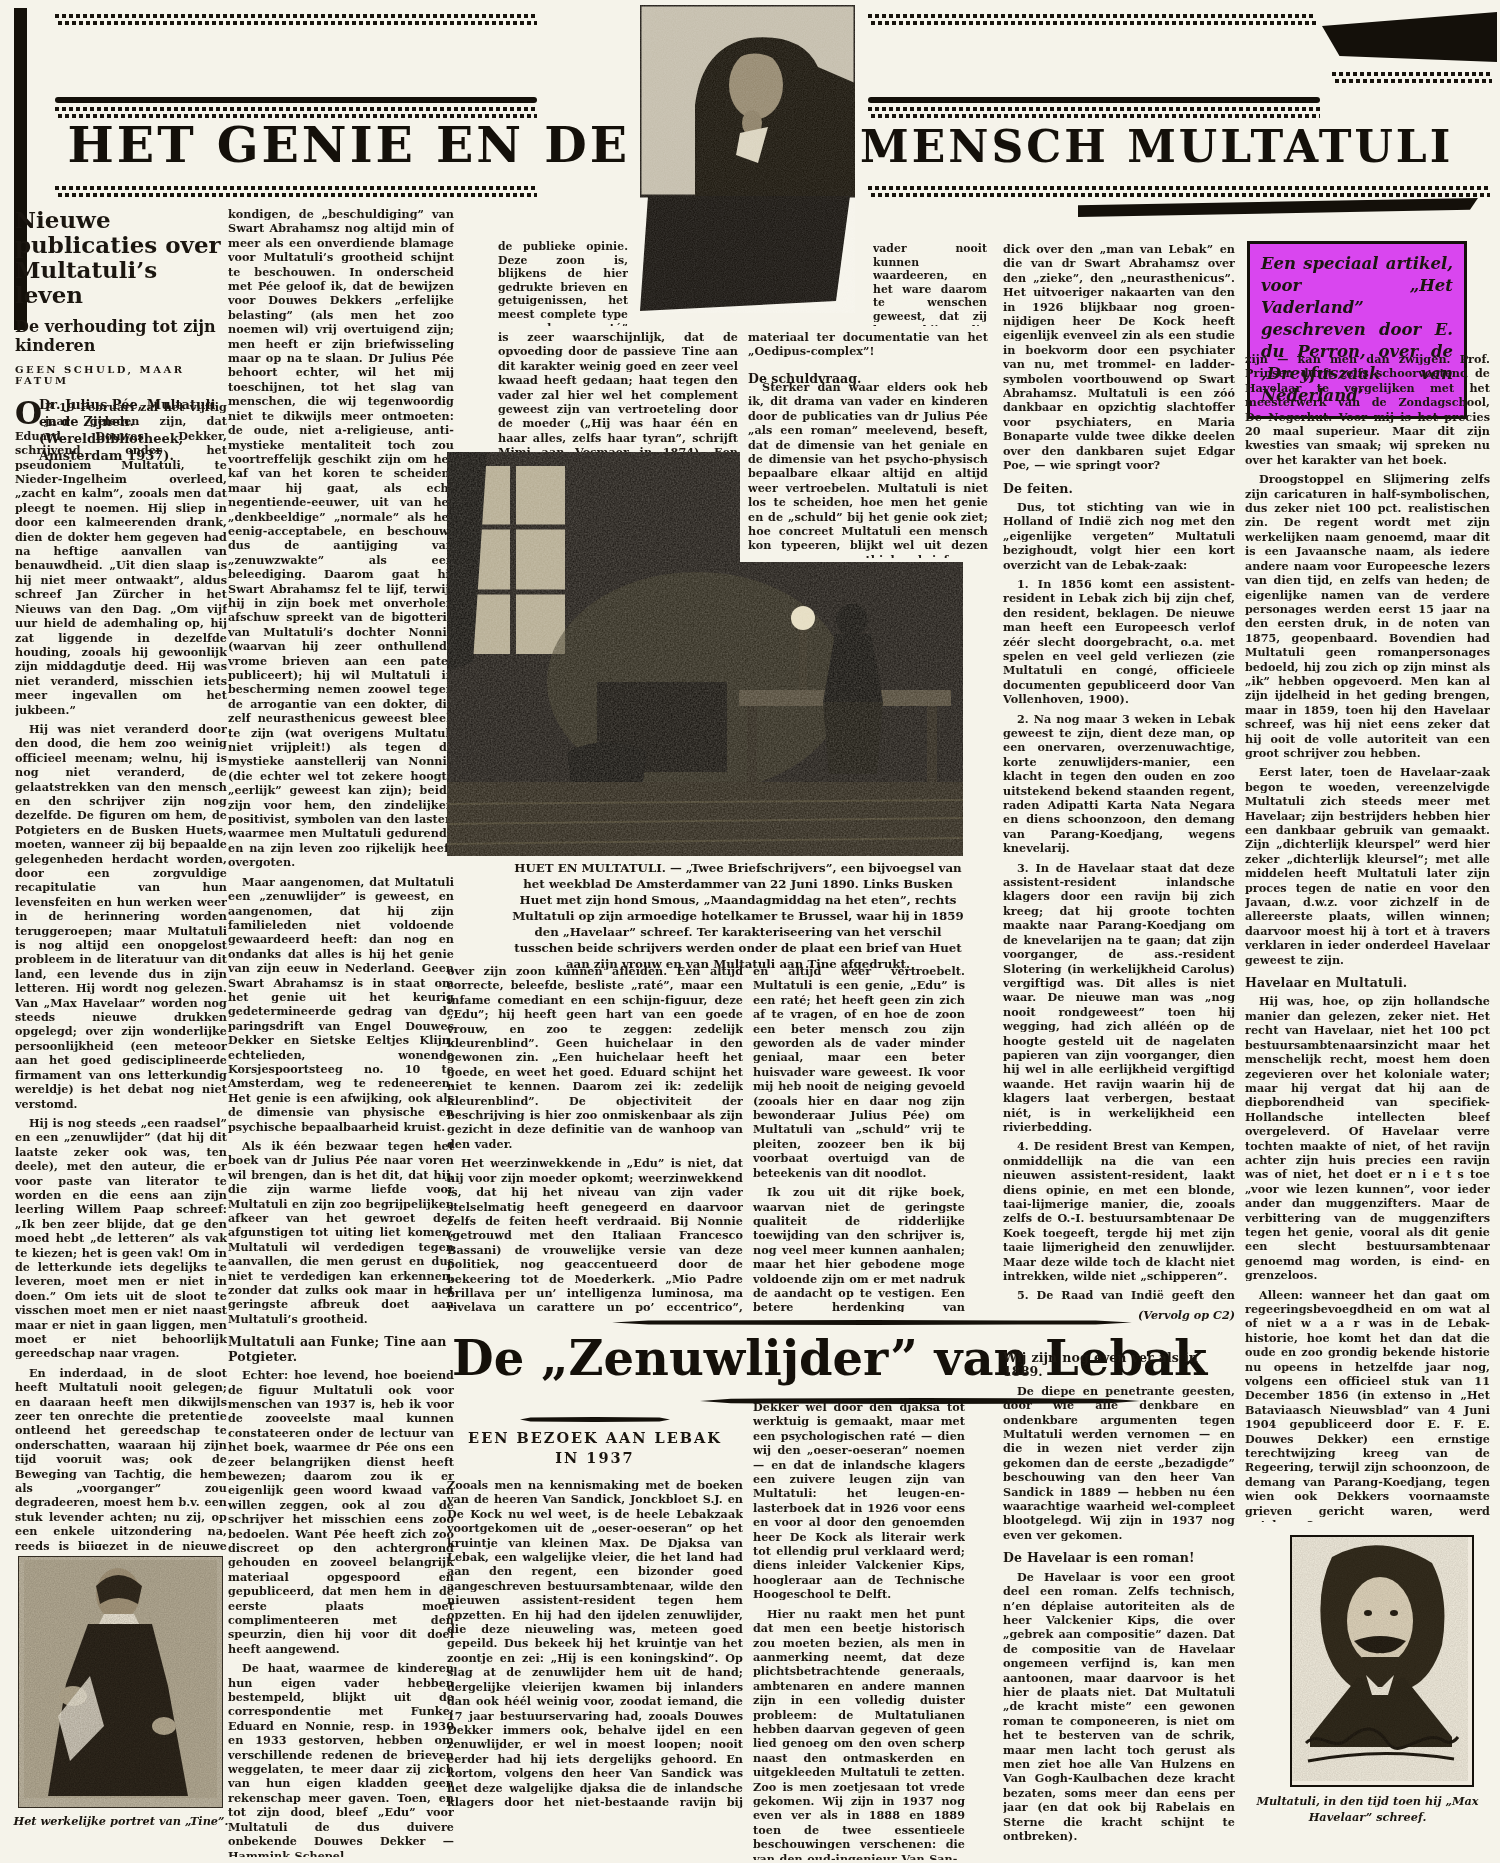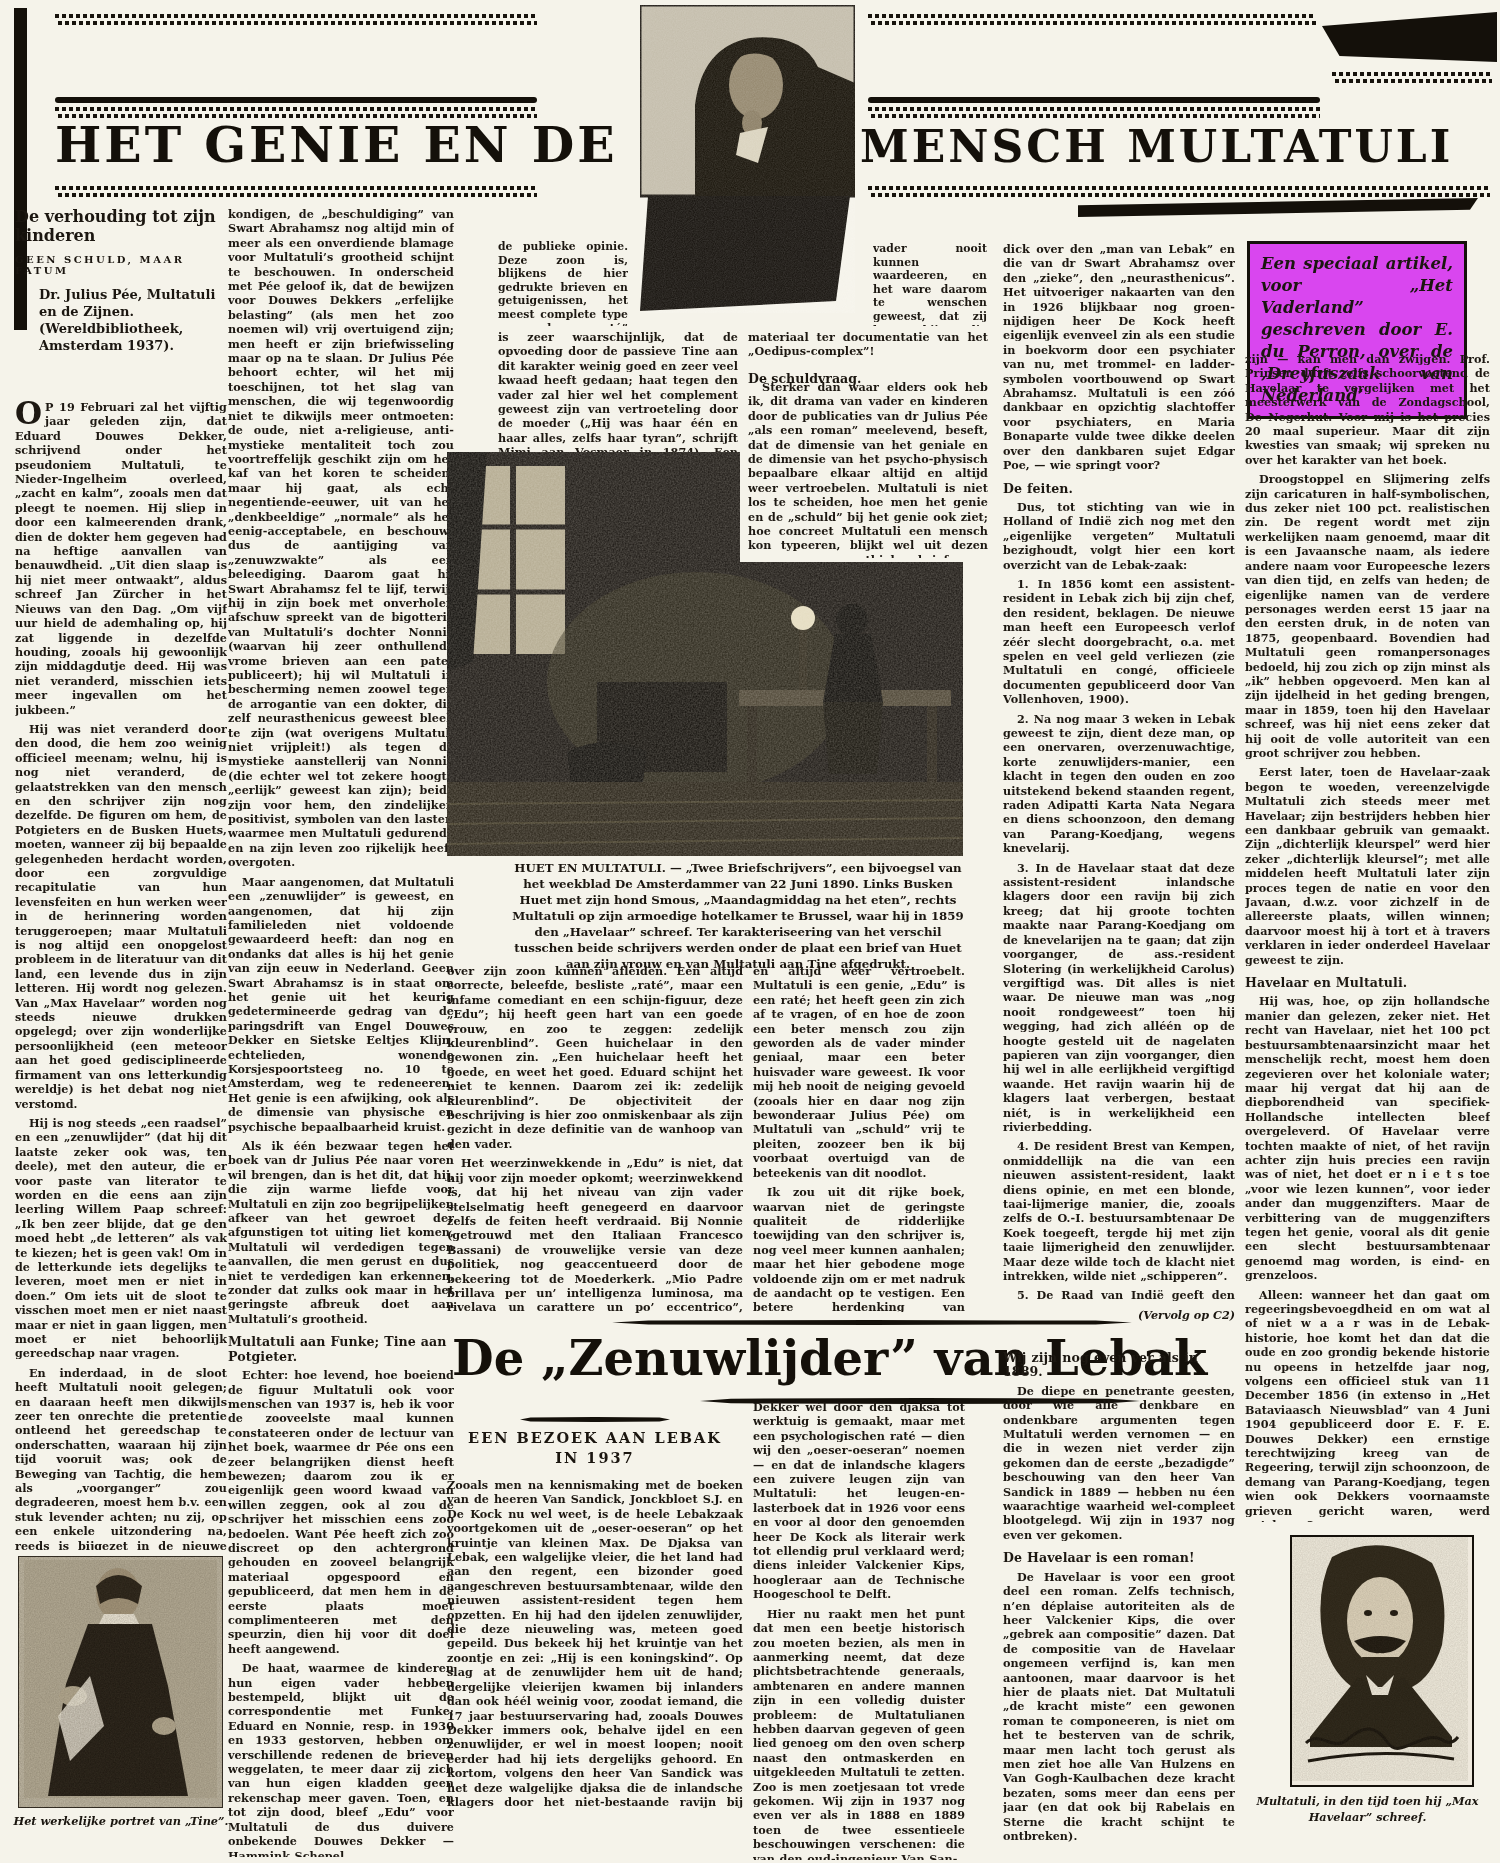--- a/index.html
+++ b/index.html
@@ -13,21 +13,21 @@
   .dots{
     height:11px;
     background:
       repeating-linear-gradient(90deg,#17130d 0 4px,transparent 4px 7px) 0 0/100% 4px no-repeat,
       repeating-linear-gradient(90deg,transparent 0 3px,#17130d 3px 7px) 0 7px/100% 4px no-repeat;
   }
   .bar{height:6px;background:#14100a;border-radius:3px}
   .lens{background:#14100a;clip-path:polygon(0 50%,7% 12%,50% 0,93% 12%,100% 50%,93% 88%,50% 100%,7% 88%)}
   .wedge1{background:#14100a;clip-path:polygon(0 28%,100% 0,100% 100%,10% 88%)}
   .wedge2{background:#14100a;clip-path:polygon(0 38%,100% 0,98% 62%,0 100%)}
-  .mast{font-weight:700;white-space:nowrap;text-align:left;letter-spacing:3px;color:#14100a}
+  .mast{font-weight:700;white-space:nowrap;text-align:right;letter-spacing:3px;color:#14100a}
   .col{
     text-align:justify;font-size:11.2px;line-height:14.4px;font-weight:700;
     overflow:hidden;letter-spacing:.05px;word-spacing:.6px;color:#1d1812;
   }
   .col p{margin:0 0 5px;text-indent:14px}
   .col p.noindent{text-indent:0}
   .subhead{font-size:12.6px;font-weight:700;margin:9px 0 4px;text-indent:0 !important;text-align:left}
   .dropcap{float:left;font-size:31px;line-height:25px;font-weight:700;padding:1px 3px 0 0}
   .h-title{font-size:23px;line-height:25px;font-weight:700;margin:0 0 10px}
   .h-sub{font-size:16px;font-weight:700;margin:0 0 9px}
@@ -77,20 +77,21 @@
     <ellipse cx="116" cy="80" rx="27" ry="34" fill="#93866c"></ellipse>
     <path d="M92,56 Q115,40 142,58 L138,44 Q115,32 95,45 Z" fill="#171208"></path>
     <ellipse cx="112" cy="118" rx="10" ry="13" fill="#8a7d63"></ellipse>
     <path d="M100,128 L128,122 L118,158 L96,150 Z" fill="#d9d2bd"></path>
     <polygon points="8,191 210,191 196,296 0,306" fill="#14100b"></polygon>
     <rect x="0" y="0" width="215" height="308" filter="url(#g1)" opacity="0.5"></rect>
   </svg>
 </div>
 
 <div class="abs" style="left:15px;top:207px;width:212px">
+  <div class="h-title">Nieuwe publicaties over Multatuli’s leven</div>
   <div class="h-sub">De verhouding tot zijn kinderen</div>
   <div class="h-kick">GEEN SCHULD, MAAR FATUM</div>
   <div class="h-book">Dr. Julius Pée, Multatuli en de Zijnen. (Wereldbibliotheek, Amsterdam 1937).</div>
 </div>
 <div class="abs col" style="left:15px;top:400px;width:212px;height:1150px">
   <p class="noindent"><span class="dropcap">O</span><span>P 19 Februari zal het vijftig jaar geleden zijn, dat Eduard Douwes Dekker, schrijvend onder het pseudoniem Multatuli, te Nieder-Ingelheim overleed, „zacht en kalm”, zooals men dat pleegt te noemen. Hij sliep in door een kalmeerenden drank, dien de dokter hem gegeven had na heftige aanvallen van benauwdheid. „Uit dien slaap is hij niet meer ontwaakt”, aldus schreef Jan Zürcher in het Nieuws van den Dag. „Om vijf uur hield de ademhaling op, hij zat liggende in dezelfde houding, zooals hij gewoonlijk zijn middagdutje deed. Hij was niet veranderd, misschien iets meer ingevallen om het jukbeen.”</span></p>
   <div>
       <p>Hij was niet veranderd door den dood, die hem zoo weinig officieel meenam; welnu, hij is nog niet veranderd, de gelaatstrekken van den mensch en den schrijver zijn nog dezelfde. De figuren om hem, de Potgieters en de Busken Huets, moeten, wanneer zij bij bepaalde gelegenheden herdacht worden, door een zorgvuldige recapitulatie van hun levensfeiten en hun werken weer in de herinnering worden teruggeroepen; maar Multatuli is nog altijd een onopgelost probleem in de literatuur van dit land, een levende dus in zijn letteren. Hij wordt nog gelezen. Van „Max Havelaar” worden nog steeds nieuwe drukken opgelegd; over zijn wonderlijke persoonlijkheid (een meteoor aan het goed gedisciplineerde firmament van ons letterkundig wereldje) is het debat nog niet verstomd.</p>
       <p>Hij is nog steeds „een raadsel” en een „zenuwlijder” (dat hij dit laatste zeker ook was, ten deele), met den auteur, die er voor paste van literator te worden en die eens aan zijn leerling Willem Paap schreef: „Ik ben zeer blijde, dat ge den moed hebt „de letteren” als vak te kiezen; het is geen vak! Om in de letterkunde iets degelijks te leveren, moet men er niet in doen.” Om iets uit de sloot te visschen moet men er niet naast maar er niet in gaan liggen, men moet er niet behoorlijk gereedschap naar vragen.</p>
       <p>En inderdaad, in de sloot heeft Multatuli nooit gelegen; en daaraan heeft men dikwijls zeer ten onrechte die pretentie ontleend het gereedschap te onderschatten, waaraan hij zijn tijd vooruit was; ook de Beweging van Tachtig, die hem als „voorganger” zou degradeeren, moest hem b.v. een stuk levender achten; nu zij, op een enkele uitzondering na, reeds is bijgezet in de nieuwe orde, staat Multatuli er weer definitief als de grootheid naast de slooten en greppels van de respectabelsten zijner tijdgenooten, Conrad Busken Huet voorop.</p>

